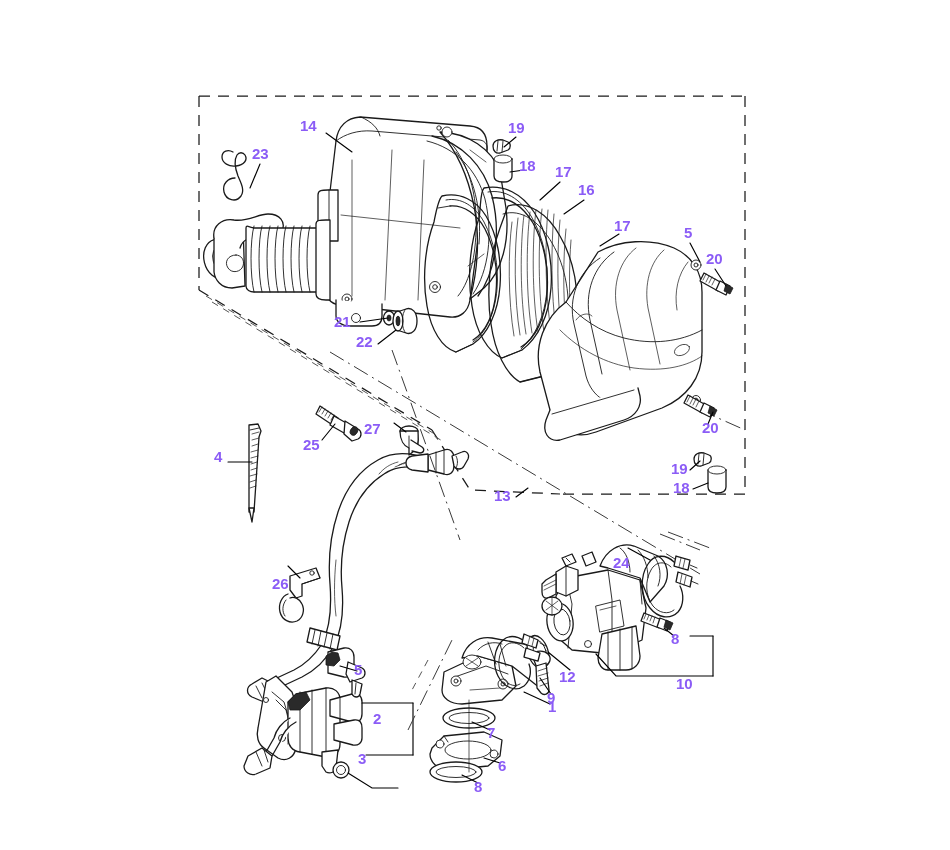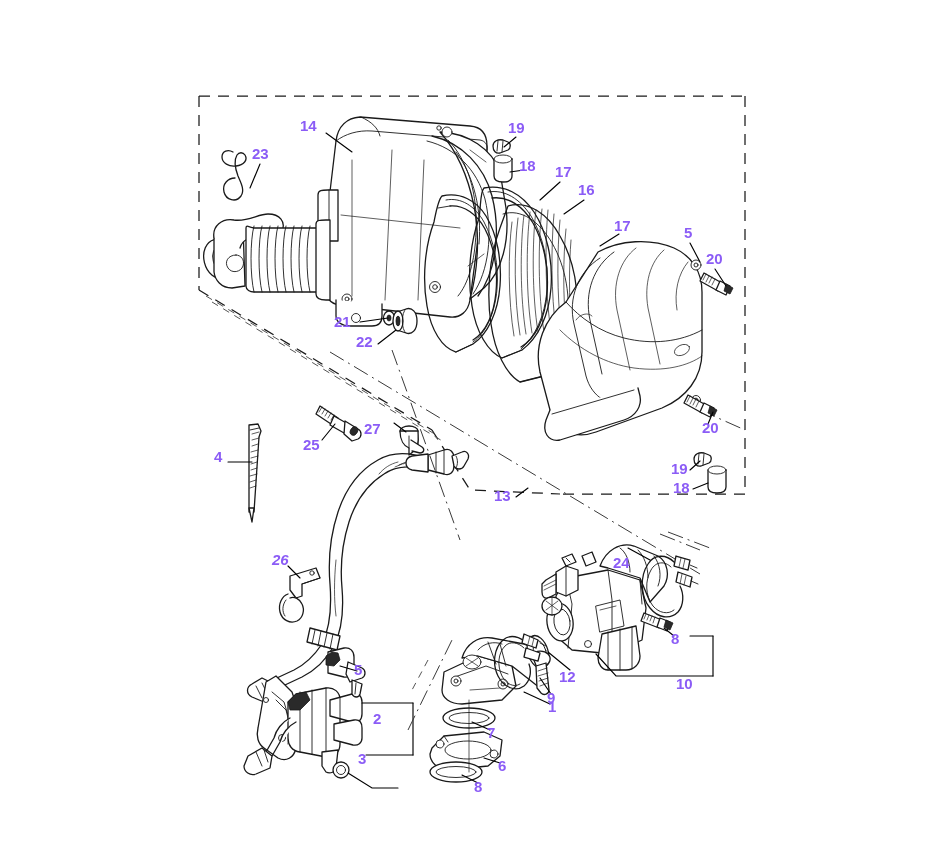--- a/index.html
+++ b/index.html
@@ -612,16 +612,16 @@
   <div class="callout" style="left:673px; top:480px;">18</div>
   <div class="callout" style="left:508px; top:120px;">19</div>
   <div class="callout" style="left:671px; top:461px;">19</div>
   <div class="callout" style="left:706px; top:251px;">20</div>
   <div class="callout" style="left:702px; top:420px;">20</div>
   <div class="callout" style="left:334px; top:314px;">21</div>
   <div class="callout" style="left:356px; top:334px;">22</div>
   <div class="callout" style="left:252px; top:146px;text-align:right;">23</div>
   <div class="callout" style="left:613px; top:532px;margin-top:23px;">24</div>
   <div class="callout" style="left:303px; top:437px;">25</div>
-  <div class="callout" style="left:272px; top:552px;font-style:italic;">26</div>
+  <div class="callout" style="left:272px; top:576px;">26</div>
   <div class="callout" style="left:364px; top:408px;margin-top:13px;">27</div>
 
 </div>
 
 </body></html>

